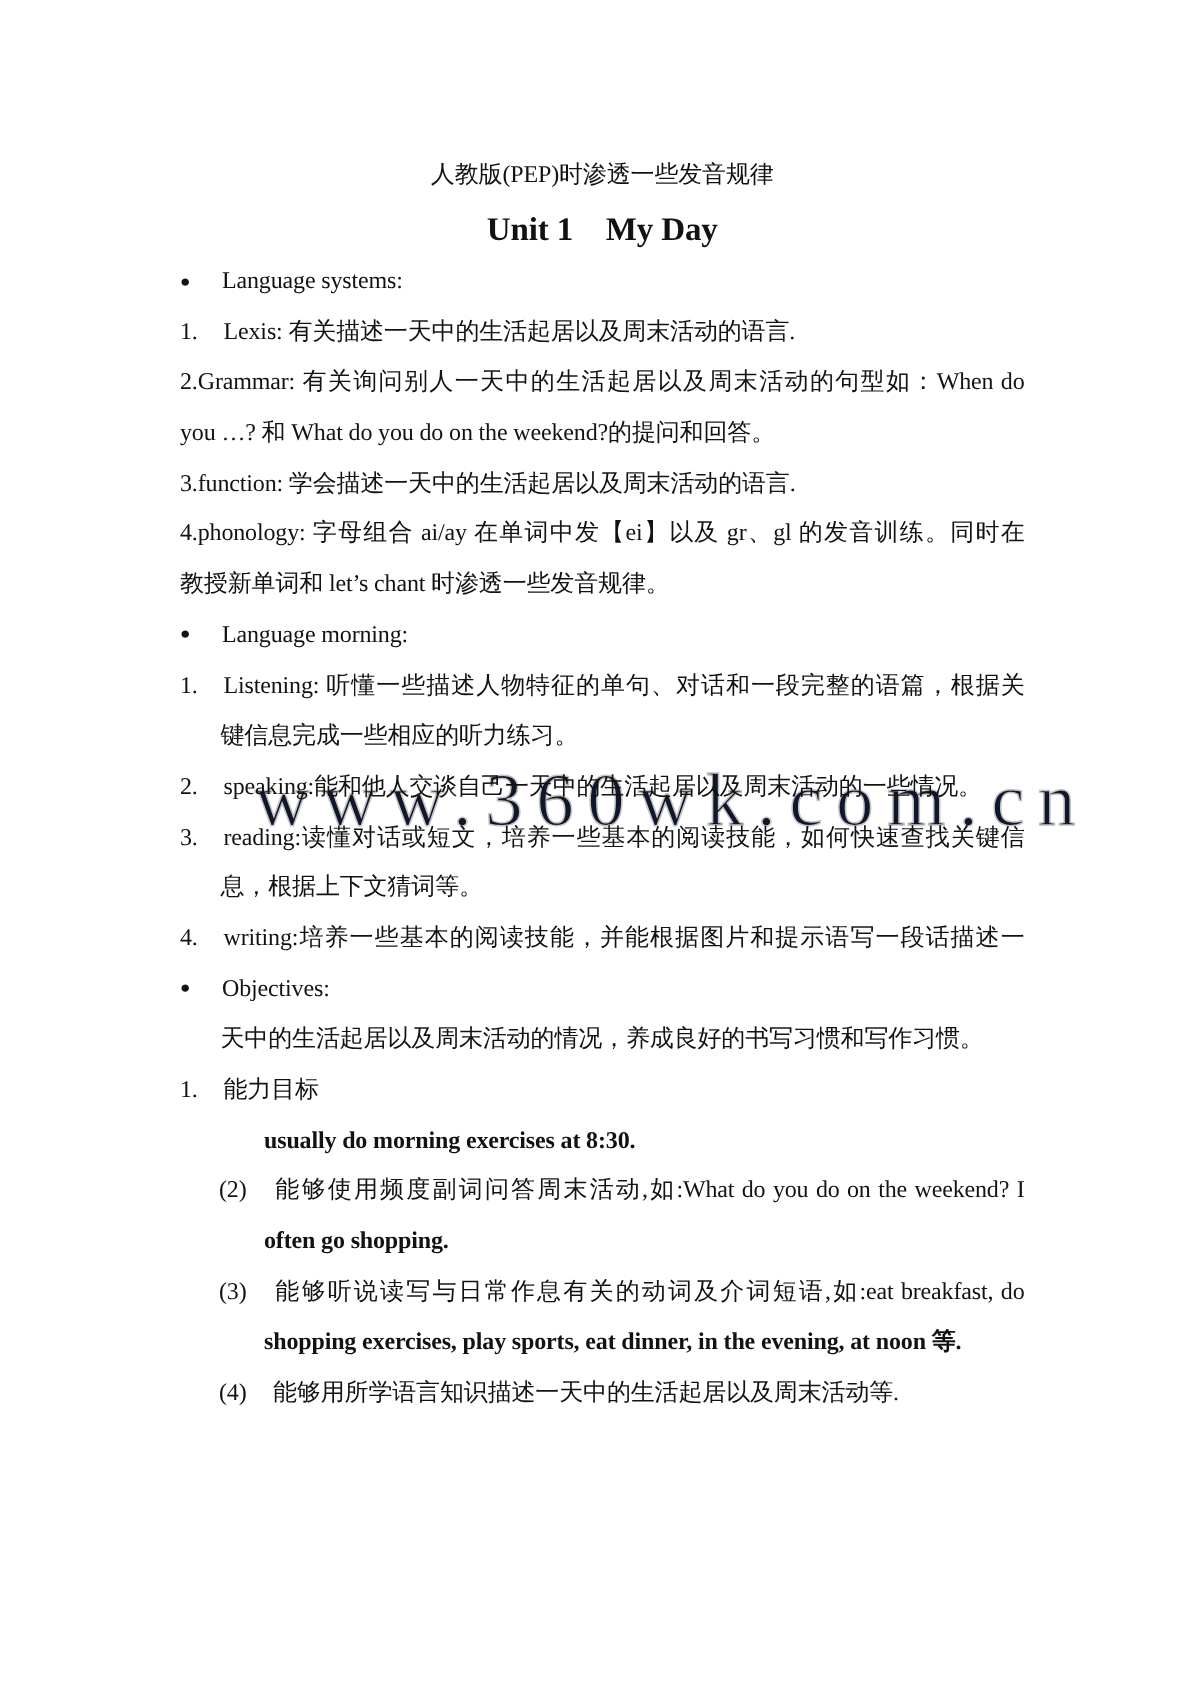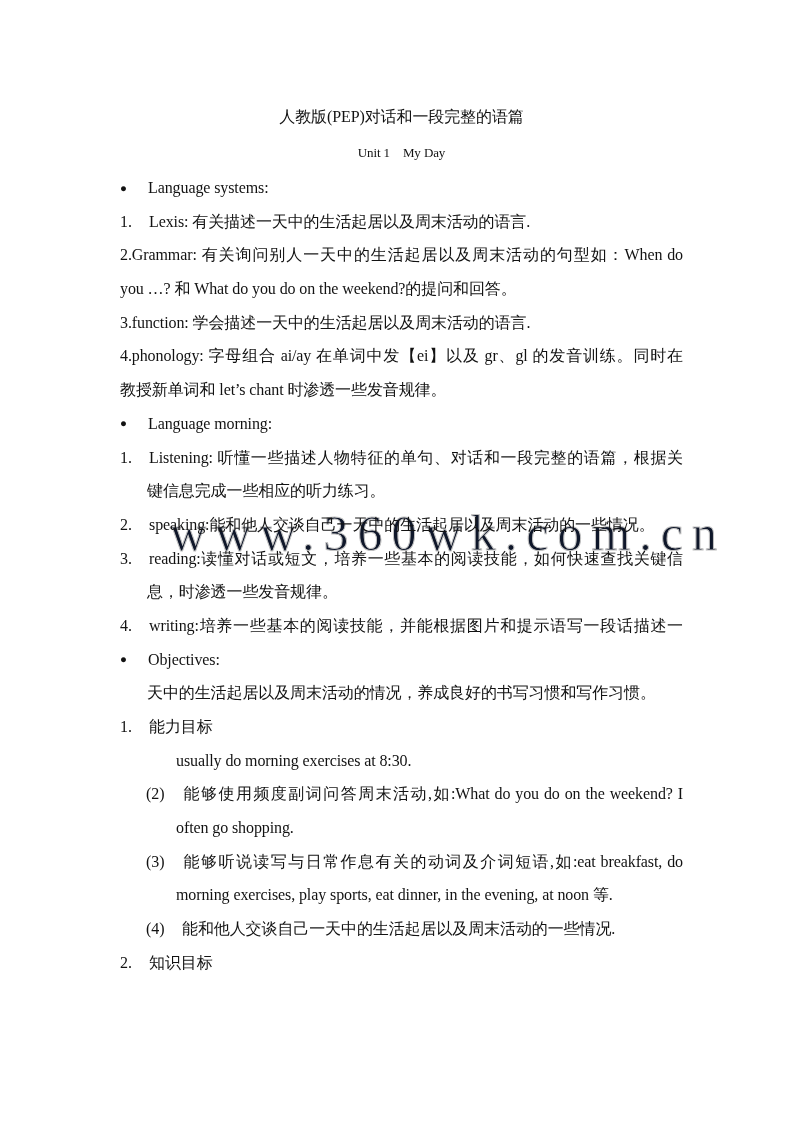--- a/index.html
+++ b/index.html
@@ -38,51 +38,51 @@
     overflow:hidden;
     white-space:nowrap;
   }
   .title{
     height:34px;line-height:34px;
     text-align:center;
   }
   .subtitle{
     height:37px;line-height:37px;
     text-align:center;
-    font-weight:normal;
-    font-size:13px;
+    font-weight:bold;
+    font-size:22px;
   }
   
   .j{
     text-align:justify;
     text-align-last:justify;
     white-space:normal;
     font-family:Liberation Serif, serif;
   }
   .mk-bullet{
     display:inline-block;width:28px;
     font-size:11.5px;
     vertical-align:1.5px;
   }
   .mk-num{display:inline-block;width:29px;}
   .sub{padding-left:26px;word-spacing:-0.5px;}
   .mk-sub{display:inline-block;width:36px;}
   .cont1{padding-left:27px;}
-  .cont2{padding-left:56px;}
+  .cont2{padding-left:56px;font-weight:bold;}
 </style>
 </head>
 <body>
 
 <div id="page">
 
   <div id="watermark">www.360wk.com.cn</div>
 
   <div id="content">
 
-    <div class="line title">人教版(PEP)对话和一段完整的语篇</div>
+    <div class="line title">人教版(PEP)时渗透一些发音规律</div>
 
     <div class="line subtitle">Unit 1　My Day</div>
 
     <div class="line"><span class="mk-bullet">●</span><span>Language systems:</span></div>
 
     <div class="line"><span class="mk-num">1.</span><span>Lexis: 有关描述一天中的生活起居以及周末活动的语言.</span></div>
 
     <div class="line j"><span>2.Grammar:  有关询问别人一天中的生活起居以及周末活动的句型如：When do</span></div>
 
     <div class="line"><span>you …? 和 What do you do on the weekend?的提问和回答。</span></div>
@@ -96,39 +96,38 @@
     <div class="line"><span class="mk-bullet">●</span><span>Language morning:</span></div>
 
     <div class="line j"><span class="mk-num">1.</span><span>Listening:  听懂一些描述人物特征的单句、对话和一段完整的语篇，根据关</span></div>
 
     <div class="line cont1"><span>键信息完成一些相应的听力练习。</span></div>
 
     <div class="line"><span class="mk-num">2.</span><span>speaking:能和他人交谈自己一天中的生活起居以及周末活动的一些情况。</span></div>
 
     <div class="line j"><span class="mk-num">3.</span><span>reading:读懂对话或短文，培养一些基本的阅读技能，如何快速查找关键信</span></div>
 
-    <div class="line cont1"><span>息，时渗透一些发音规律。</span></div>
+    <div class="line cont1"><span>息，根据上下文猜词等。</span></div>
 
     <div class="line j"><span class="mk-num">4.</span><span>writing:培养一些基本的阅读技能，并能根据图片和提示语写一段话描述一</span></div>
 
     <div class="line"><span class="mk-bullet">●</span><span>Objectives:</span></div>
 
     <div class="line cont1"><span>天中的生活起居以及周末活动的情况，养成良好的书写习惯和写作习惯。</span></div>
 
     <div class="line"><span class="mk-num">1.</span><span>能力目标</span></div>
 
 
     <div class="line cont2"><span>usually do morning exercises at 8:30.</span></div>
 
     <div class="line j sub"><span class="mk-sub">(2)</span><span>能够使用频度副词问答周末活动,如:What do you do on the weekend? I</span></div>
 
     <div class="line cont2"><span>often go shopping.</span></div>
 
     <div class="line j sub"><span class="mk-sub">(3)</span><span>能够听说读写与日常作息有关的动词及介词短语,如:eat breakfast, do</span></div>
 
-    <div class="line cont2"><span>morning exercises, play sports, eat dinner, in the evening, at noon 等.</span></div>
+    <div class="line cont2"><span>shopping exercises, play sports, eat dinner, in the evening, at noon 等.</span></div>
 
-    <div class="line sub"><span class="mk-sub">(4)</span><span>能和他人交谈自己一天中的生活起居以及周末活动的一些情况.</span></div>
+    <div class="line sub"><span class="mk-sub">(4)</span><span>能够用所学语言知识描述一天中的生活起居以及周末活动等.</span></div>
 
-    <div class="line"><span class="mk-num">2.</span><span>知识目标</span></div>
 
   </div>
 </div>
 
 </body></html>

